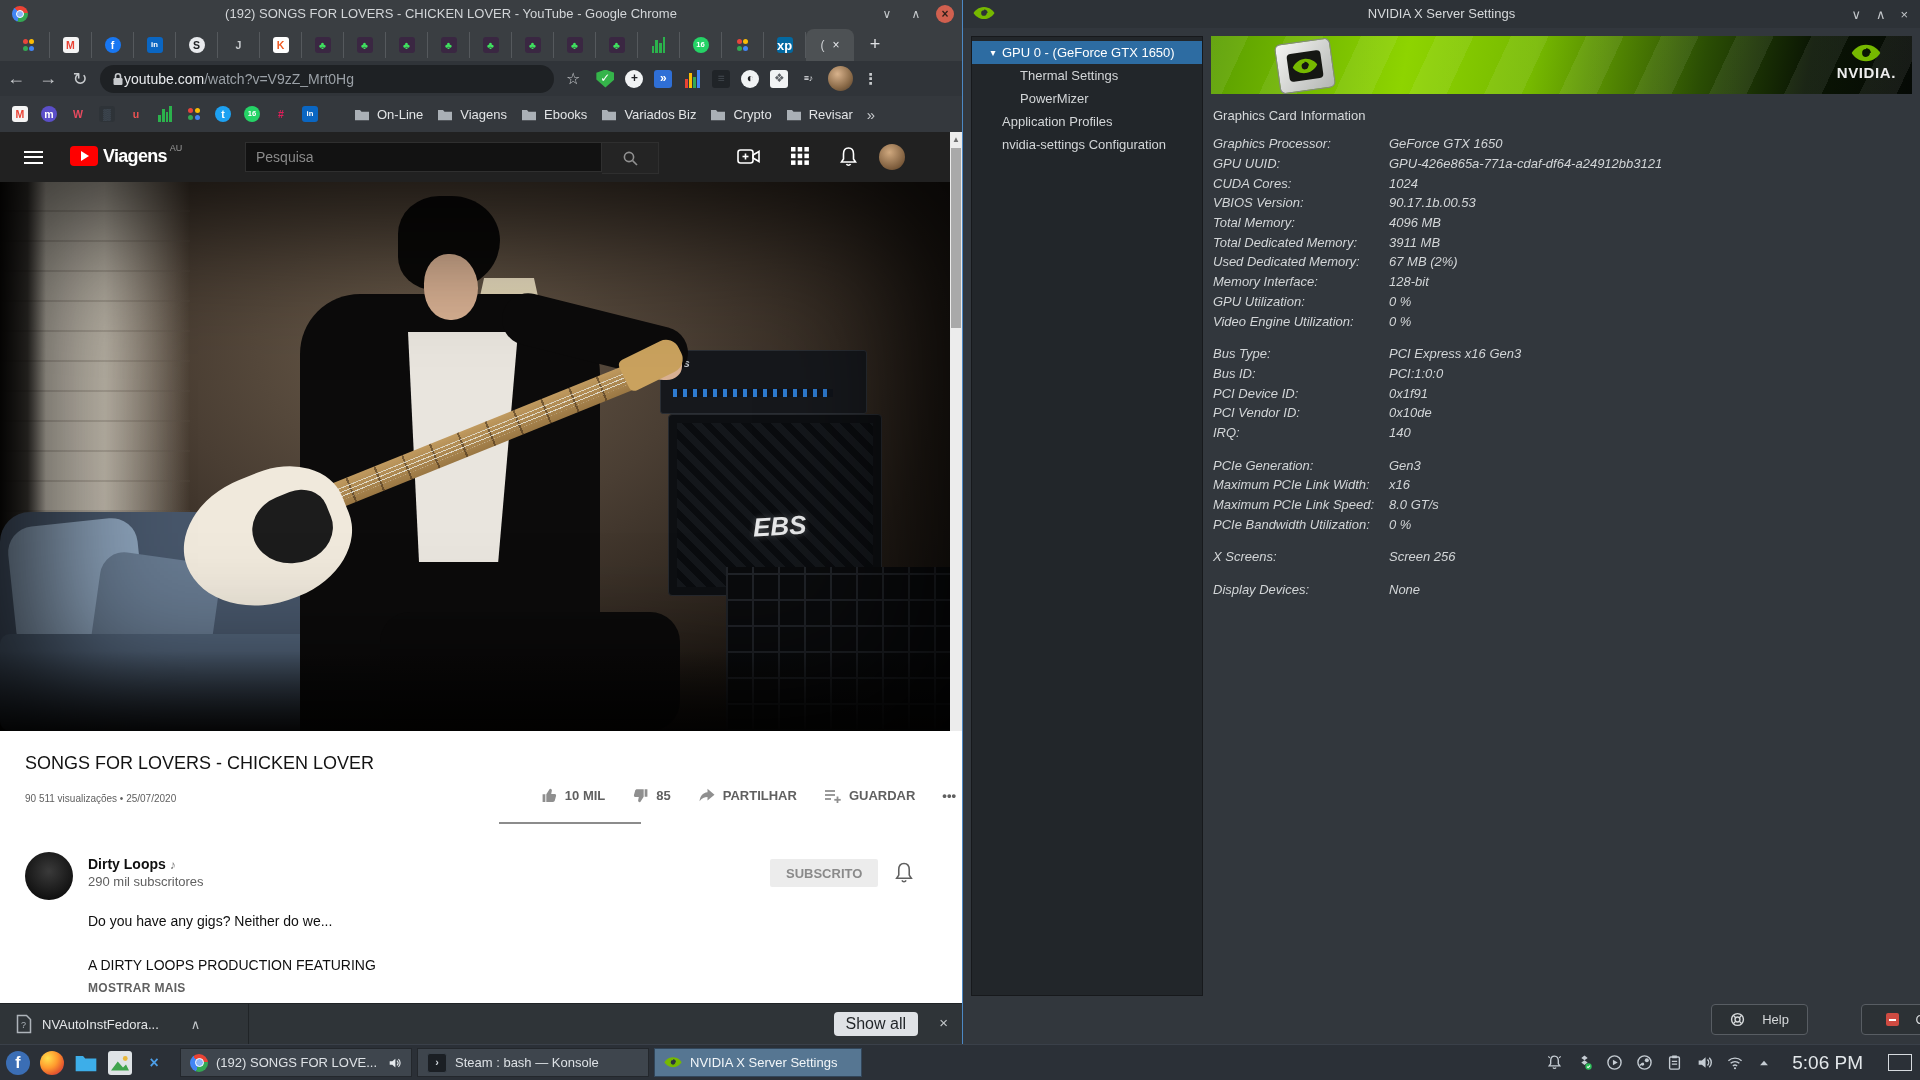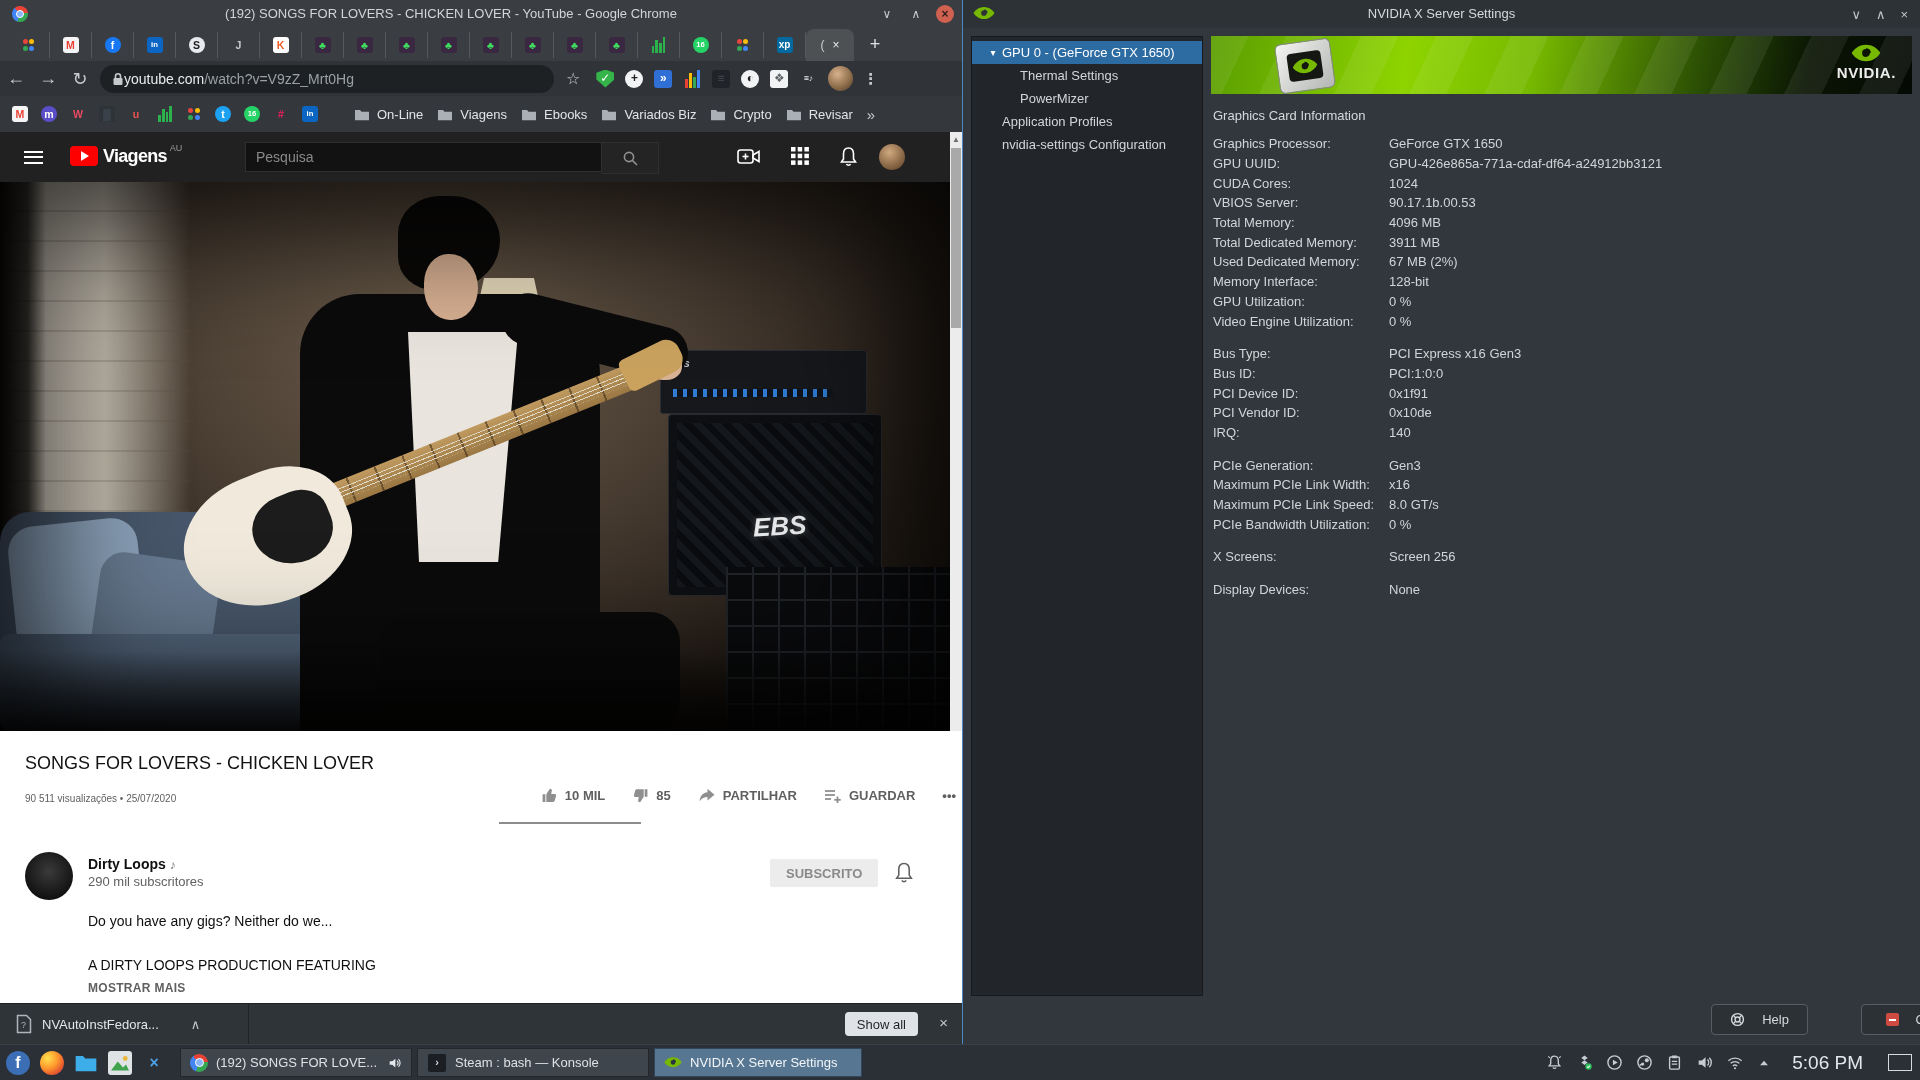--- a/index.html
+++ b/index.html
@@ -147,21 +147,21 @@
   .desc{position:absolute;left:88px;font-size:14px;color:#0f0f0f;}
   .showmore{position:absolute;left:88px;top:250px;font-size:12px;font-weight:bold;color:#606060;letter-spacing:.3px;}
 
   
   .c-shelf{position:absolute;left:0;bottom:0;width:962px;height:40px;background:#2f3438;border-top:1px solid #202427;}
   .shelf-item{position:absolute;left:16px;top:0;height:40px;display:flex;align-items:center;gap:10px;}
   .shelf-name{color:#e4e6e8;font-size:13px;}
   .shelf-caret{color:#c3c7ca;font-size:13px;margin-left:22px;}
   .shelf-div{position:absolute;left:248px;top:0;width:1px;height:40px;background:#202427;}
   .showall{position:absolute;right:44px;top:8px;height:24px;padding:0 12px;background:#dfe2e6;color:#1f2327;
-    font-size:13px;border-radius:4px;display:flex;align-items:center;}
+    font-size:16px;border-radius:4px;display:flex;align-items:center;}
   .shelf-close{position:absolute;right:14px;top:10px;color:#c3c7ca;font-size:15px;}
 
   
   .nvidia{position:absolute;left:962px;top:0;width:958px;height:1044px;background:#32373d;border-left:1px solid #4c88c4;box-sizing:border-box;}
   .n-titlebar{position:relative;height:28px;background:#2d3237;}
   .n-eye-tb{position:absolute;left:10px;top:5px;}
   .n-title{position:absolute;left:0;right:0;top:0;height:28px;line-height:28px;text-align:center;font-size:13px;color:#d6d9db;}
   .n-controls{position:absolute;right:12px;top:0;height:28px;display:flex;gap:15px;align-items:center;color:#c2c6c9;font-size:13px;}
   .n-sidebar{position:absolute;left:8px;top:36px;width:232px;bottom:48px;background:#22262a;border:1px solid #17191c;padding-top:4px;box-sizing:border-box;}
   .n-item{height:23px;display:flex;align-items:center;font-size:13px;color:#d3d6d8;white-space:nowrap;}
@@ -174,21 +174,21 @@
   .n-banner{position:absolute;left:0;top:0;right:0;height:58px;overflow:hidden;
     background:linear-gradient(100deg,#5a9e00 0%,#8ed400 28%,#76b900 46%,#2a4d04 70%,#0a1504 85%,#050905 100%);}
   .n-banner::before{content:"";position:absolute;inset:0;
     background:repeating-linear-gradient(115deg,rgba(255,255,255,.07) 0 34px,transparent 34px 68px);}
   .n-chip{position:absolute;left:66px;top:5px;width:54px;height:48px;border-radius:6px;transform:rotate(-8deg);
     background:linear-gradient(135deg,#f4f4f2,#b3b6b3);border:1px solid #848884;}
   .n-chipin{position:absolute;inset:10px;background:#151713;border-radius:4px;display:flex;align-items:center;justify-content:center;}
   .n-brand{position:absolute;right:16px;top:7px;display:flex;flex-direction:column;align-items:center;gap:1px;}
   .n-brandword{color:#ededed;font-size:15px;font-weight:bold;letter-spacing:.6px;}
   .n-section{position:absolute;left:2px;top:72px;font-size:13px;color:#d6d9db;}
-  .n-info{position:absolute;left:2px;top:98px;}
+  .n-info{position:absolute;left:2px;top:98px;font-style:italic;}
   .n-group{margin-bottom:13px;}
   .n-row{display:flex;height:19.7px;align-items:center;font-size:13px;color:#d2d5d7;}
   .n-label{width:176px;flex:none;}
   .n-btn{position:absolute;height:31px;background:#2c3135;border:1px solid #585d63;border-radius:4px;
     color:#d6d9db;font-size:13px;display:flex;align-items:center;justify-content:center;gap:17px;box-sizing:border-box;}
   .n-help{left:748px;top:1004px;width:97px;}
   .n-quit{left:853px;top:1004px;width:103px;margin-left:45px;}
   .quit-ic{width:13px;height:13px;background:#cf4b42;border-radius:2px;display:flex;align-items:center;justify-content:center;}
   .quit-ic::after{content:"";width:7px;height:2px;background:#fff;}
 
@@ -283,21 +283,21 @@
         </div>
         <div class="tab">
           <span class="chip" style="height: 16px; width: 16px; flex-wrap: wrap; gap: 1.5px; align-content: center;">
             <i style="width: 5.12px; height: 5.12px; border-radius: 50%; background: rgb(232, 69, 60); display: block;"></i>
             <i style="width: 5.12px; height: 5.12px; border-radius: 50%; background: rgb(251, 188, 5); display: block;"></i>
             <i style="width: 5.12px; height: 5.12px; border-radius: 50%; background: rgb(52, 168, 83); display: block;"></i>
             <i style="width: 5.12px; height: 5.12px; border-radius: 50%; background: rgb(66, 133, 244); display: block;"></i>
           </span>
         </div>
         <div class="tab">
-          <span class="chip" style="height: 16px; width: 16px; border-radius: 3px; background: #0369a1; color: rgb(255, 255, 255); font-size: 10px;">xp</span>
+          <span class="chip" style="height: 16px; width: 16px; border-radius: 3px; background: #0369a1; color: rgb(255, 255, 255); font-size: 13px;">xp</span>
         </div>
         <div class="tab-active">
         <span class="lbl">(</span>
         <span class="tab-close">×</span>
       </div>
       <div class="newtab">+</div>
     </div>
 
     <div class="c-toolbar">
       <span class="nav">←</span>
@@ -619,21 +619,21 @@
             </div>
             <div class="n-row">
               <span class="n-label">GPU UUID:</span>
               <span class="n-value">GPU-426e865a-771a-cdaf-df64-a24912bb3121</span>
             </div>
             <div class="n-row">
               <span class="n-label">CUDA Cores:</span>
               <span class="n-value">1024</span>
             </div>
             <div class="n-row">
-              <span class="n-label">VBIOS Server:</span>
+              <span class="n-label">VBIOS Version:</span>
               <span class="n-value">90.17.1b.00.53</span>
             </div>
             <div class="n-row">
               <span class="n-label">Total Memory:</span>
               <span class="n-value">4096 MB</span>
             </div>
             <div class="n-row">
               <span class="n-label">Total Dedicated Memory:</span>
               <span class="n-value">3911 MB</span>
             </div>

